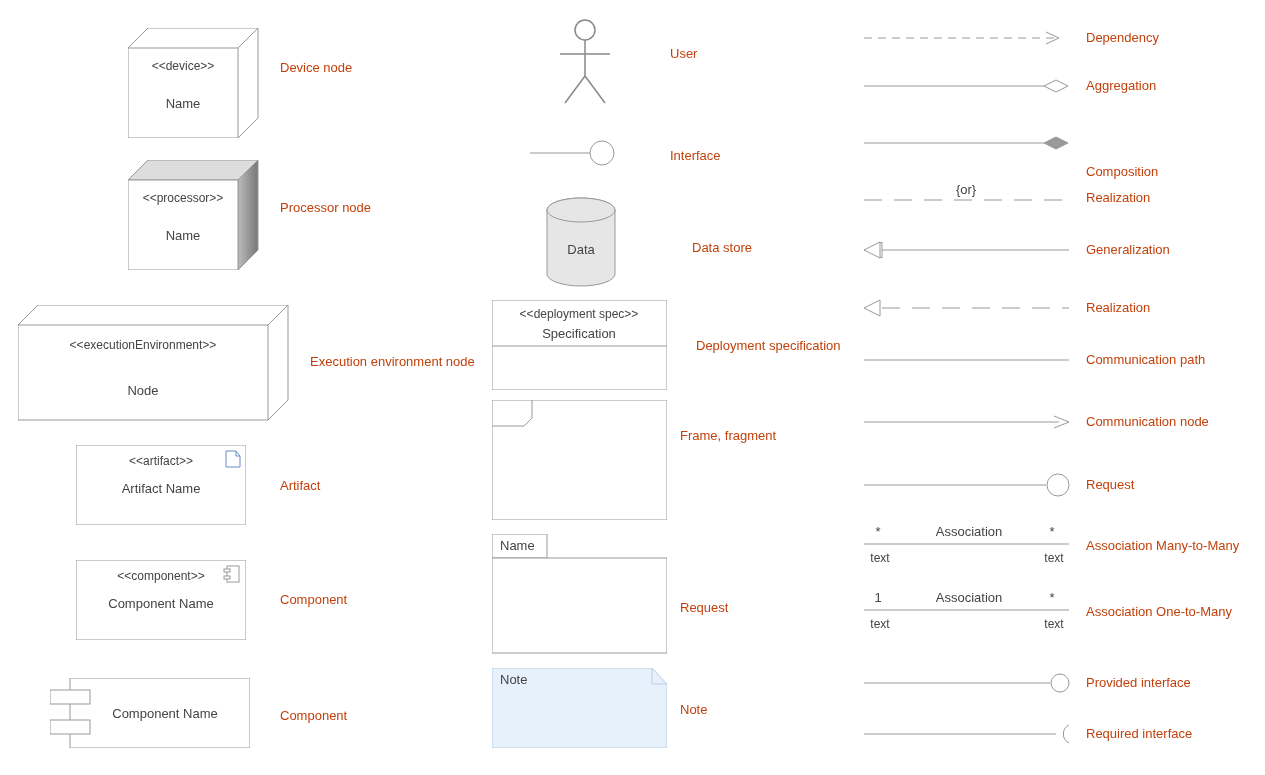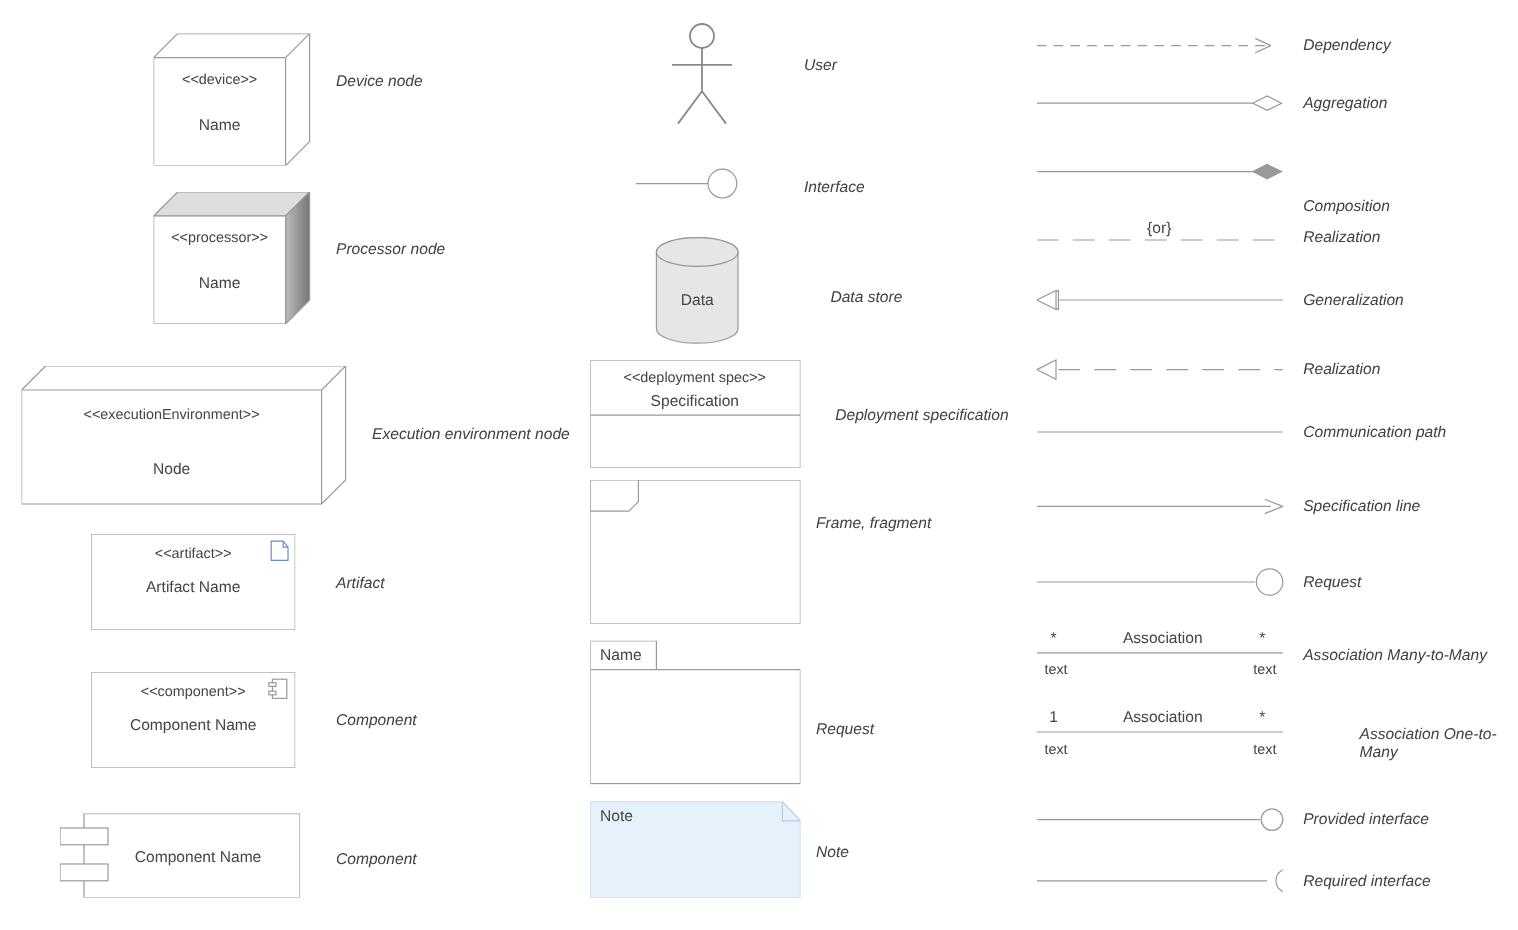--- a/index.html
+++ b/index.html
@@ -1,16 +1,16 @@
 <!DOCTYPE html>
 <html><head>
 <meta charset="utf-8">
 <style>
   body { margin:0; padding:0; background:#fff; font-family:Helvetica,Arial,sans-serif; font-size:13px; color:#444; width:1265px; height:775px; position:relative; }
-  .label { font-size:13px; color:#404040; position:absolute;font-style:italic; }
+  .label { font-size:13px; color:#c2410c; position:absolute; }
   .stereo { font-size:12px; }
   .assoc-text { font-size:12px; color:#444; }
   svg text { fill:#444; }
 </style>
 </head>
 <body>
 
 <svg style="position:absolute;left:128px;top:28px;" width="140" height="110">
   <polygon points="0,20 20,0 130,0 130,90 110,110 0,110" fill="#fff" stroke="#999"></polygon>
   <line x1="0" y1="20" x2="110" y2="20" stroke="#999"></line>
@@ -168,21 +168,21 @@
 
 <svg style="position:absolute;left:864px;top:355px;" width="210" height="10">
   <line x1="0" y1="5" x2="205" y2="5" stroke="#999"></line>
 </svg>
 <div class="label" style="left:1086px;top:352px;">Communication path</div>
 
 <svg style="position:absolute;left:864px;top:414px;" width="210" height="16">
   <line x1="0" y1="8" x2="195" y2="8" stroke="#999"></line>
   <path d="M205 8 L190 2 M205 8 L190 14" stroke="#999" fill="none"></path>
 </svg>
-<div class="label" style="left:1086px;top:414px;">Specification line</div>
+<div class="label" style="left:1086px;top:414px;">Communication node</div>
 
 <svg style="position:absolute;left:864px;top:473px;" width="210" height="24">
   <line x1="0" y1="12" x2="182" y2="12" stroke="#999"></line>
   <circle cx="194" cy="12" r="11" fill="#fff" stroke="#999"></circle>
 </svg>
 <div class="label" style="left:1086px;top:477px;">Request</div>
 
 <svg style="position:absolute;left:864px;top:522px;" width="210" height="46">
   <text x="14" y="14" text-anchor="middle">*</text>
   <text x="105" y="14" text-anchor="middle">Association</text>
@@ -194,21 +194,21 @@
 <div class="label" style="left:1086px;top:538px;">Association Many-to-Many</div>
 
 <svg style="position:absolute;left:864px;top:588px;" width="210" height="46">
   <text x="14" y="14" text-anchor="middle">1</text>
   <text x="105" y="14" text-anchor="middle">Association</text>
   <text x="188" y="14" text-anchor="middle">*</text>
   <line x1="0" y1="22" x2="205" y2="22" stroke="#999"></line>
   <text x="16" y="40" text-anchor="middle" class="assoc-text">text</text>
   <text x="190" y="40" text-anchor="middle" class="assoc-text">text</text>
 </svg>
-<div class="label" style="left:1133px;top:604px;">Association One-to-Many</div>
+<div class="label" style="left:1086px;top:604px;">Association One-to-Many</div>
 
 <svg style="position:absolute;left:864px;top:672px;" width="210" height="22">
   <line x1="0" y1="11" x2="186" y2="11" stroke="#999"></line>
   <circle cx="196" cy="11" r="9" fill="#fff" stroke="#999"></circle>
 </svg>
 <div class="label" style="left:1086px;top:675px;">Provided interface</div>
 
 <svg style="position:absolute;left:864px;top:723px;" width="210" height="22">
   <line x1="0" y1="11" x2="192" y2="11" stroke="#999"></line>
   <path d="M205 2 A10 10 0 0 0 205 20" fill="none" stroke="#999"></path>

